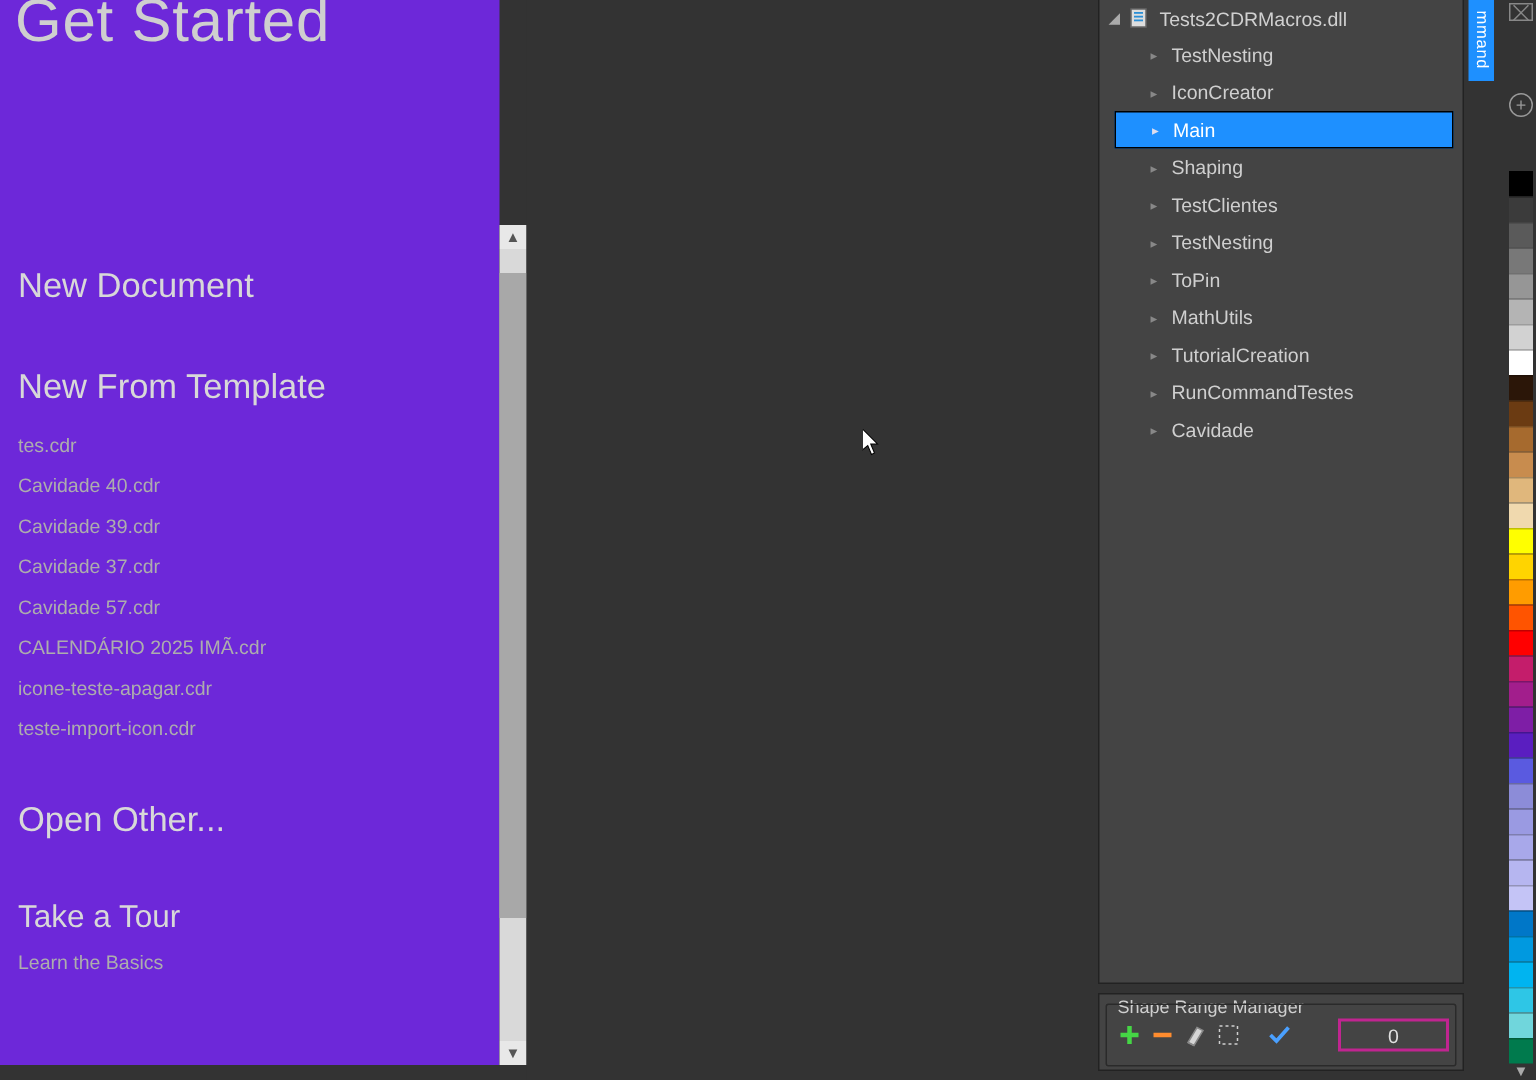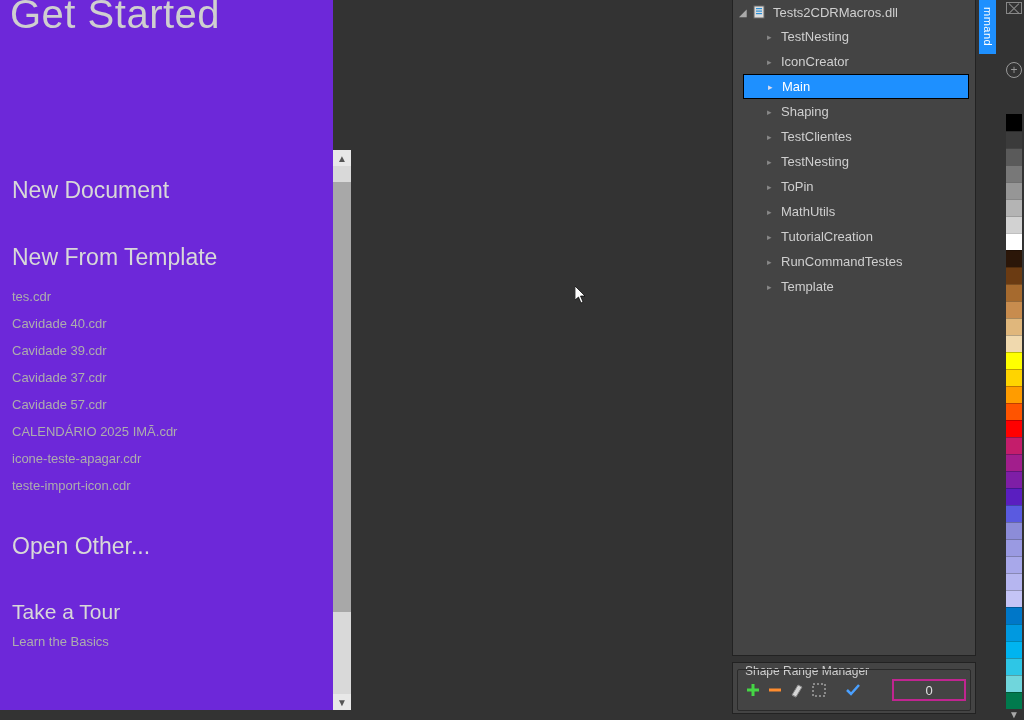--- a/index.html
+++ b/index.html
@@ -327,21 +327,21 @@
         <div class="child">
           <span class="expander">▸</span>
           <span>TutorialCreation</span>
         </div>
         <div class="child">
           <span class="expander">▸</span>
           <span>RunCommandTestes</span>
         </div>
         <div class="child">
           <span class="expander">▸</span>
-          <span>Template</span>
+          <span>Cavidade</span>
         </div>
       </div>
   </div>
 </div>
 
 <div class="shape-panel">
   <span class="legend">Shape Range Manager</span>
   <fieldset>
     <span class="ico-btn" style="color:#45d645">
       <svg width="16" height="16" viewBox="0 0 16 16">

